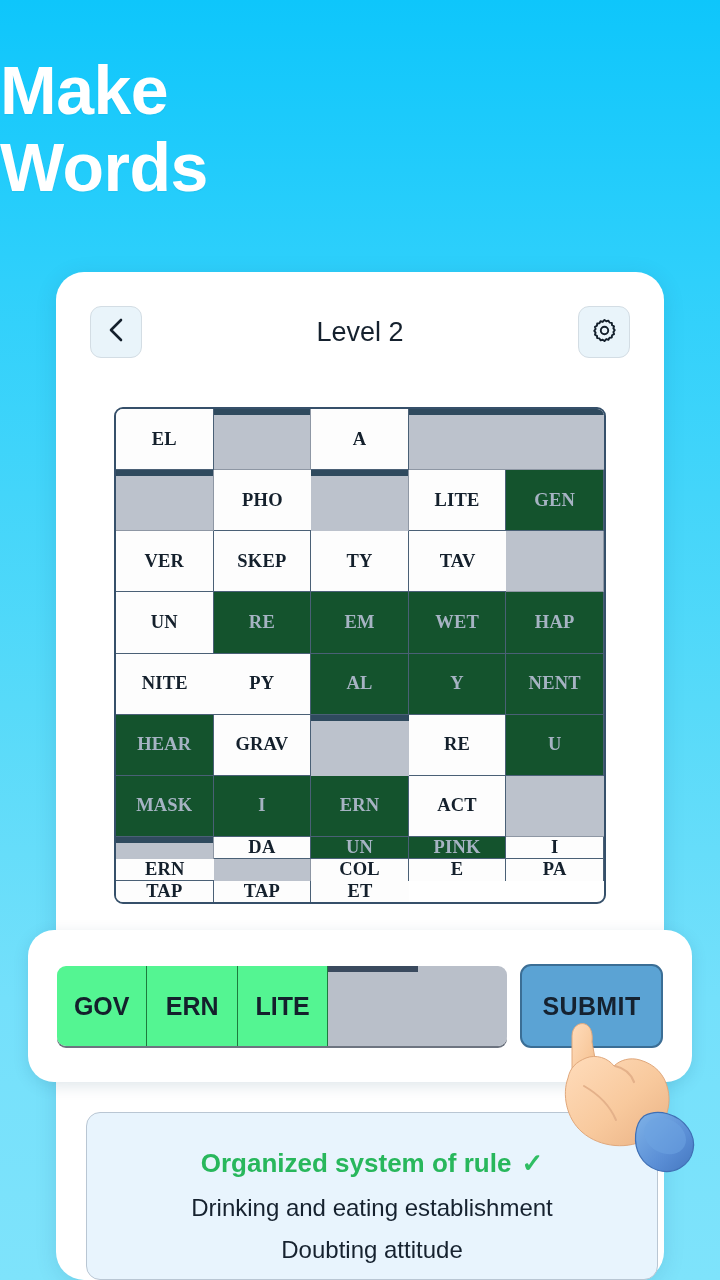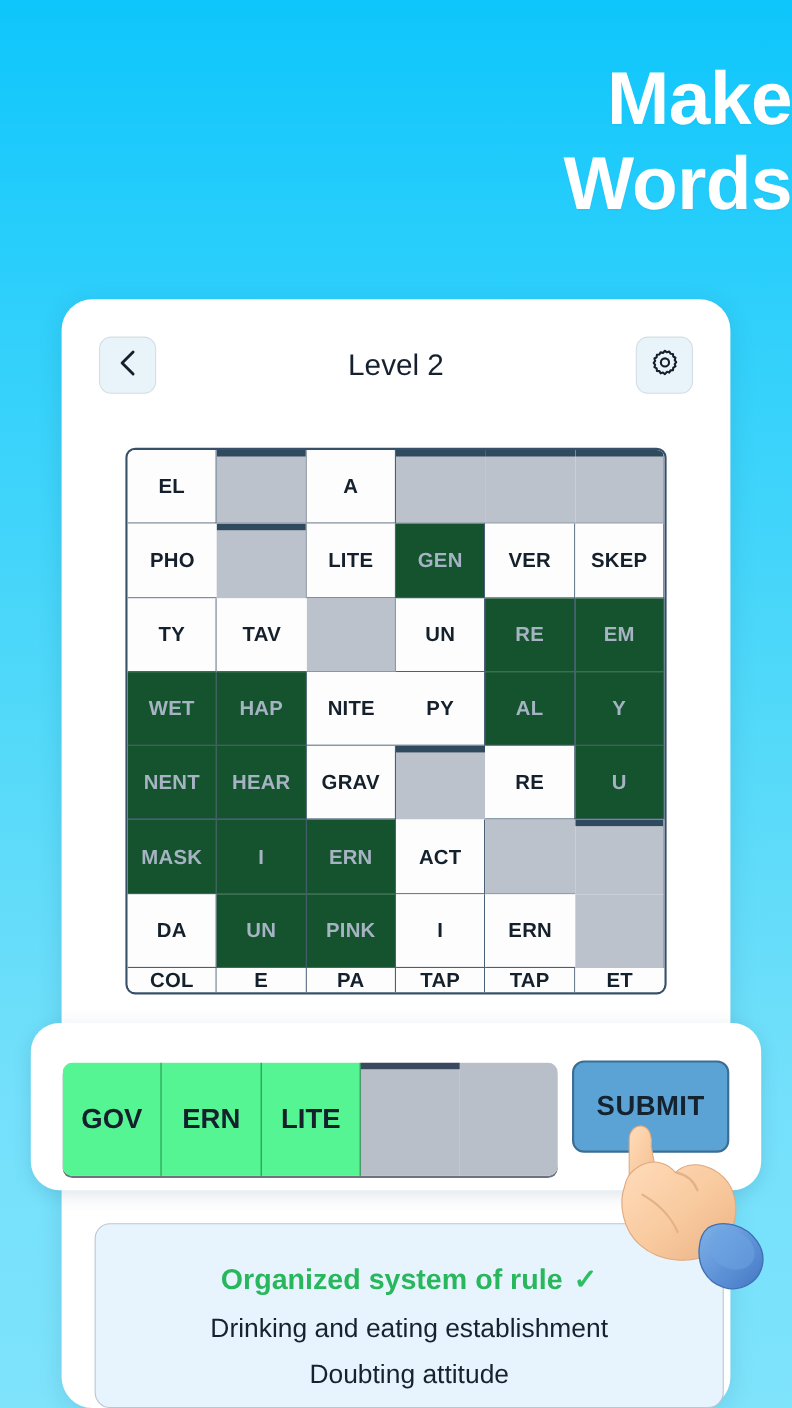--- a/index.html
+++ b/index.html
@@ -7,21 +7,21 @@
   body {
     font-family:"Liberation Sans", sans-serif;
     background:linear-gradient(180deg,#0ec6fb 0%,#2fd0fb 22%,#57daf9 55%,#74e0fb 78%,#7ee3fb 100%);
     overflow:hidden;
     position:relative;
   }
 
   
   #headline{
     position:absolute; top:52px; left:0; width:720px;
-    text-align:right; color:#ffffff;
+    text-align:left; color:#ffffff;
     font-size:68px; font-weight:bold; line-height:1.13;
     letter-spacing:-0.5px;
     text-shadow:0 1px 2px rgba(0,0,0,.05);
   }
   #headline .ln{display:block;}
 
   
   #phone-card{
     position:absolute; left:56px; top:272px;
     width:608px; height:1008px;
@@ -54,22 +54,23 @@
     position:absolute; left:58px; top:135px;
     width:492px; height:497px;
     border:2px solid #36506a;
     border-radius:9px;
     background:#fff;
     overflow:hidden;
   }
   #grid{
     position:relative; width:100%; height:100%;
     display:grid;
-    grid-template-columns:repeat(6,1fr);
+    grid-template-columns:repeat(5,1fr);
     grid-template-rows:repeat(7,1fr);
+    font-family:Liberation Serif, serif;
   }
   .cell{
     position:relative;
     display:flex; align-items:center; justify-content:center;
     font-size:18.5px; font-weight:bold; letter-spacing:.2px;
     border-right:1.3px solid #4a6076;
     border-bottom:1.3px solid #4a6076;
     background:#fdfdfd;
     color:#14202c;
     overflow:hidden;
@@ -94,21 +95,21 @@
   #answer-tray{
     position:absolute; left:28px; top:930px;
     width:664px; height:152px;
     background:#ffffff;
     border-radius:26px;
     box-shadow:0 4px 16px rgba(0,60,90,.13);
     z-index:6;
   }
   #slots{
     position:absolute; left:29px; top:36px;
-    height:103px; width:450px;
+    height:80px; width:450px;
     display:flex;
     border-radius:9px;
     overflow:hidden;
     box-shadow:0 2px 0 #6d7480;
   }
   .slot{
     flex:1 1 0;
     display:flex; align-items:center; justify-content:center;
     font-size:25px; font-weight:bold; color:#14202c;
     border-right:1.4px solid #1d7a3d;

